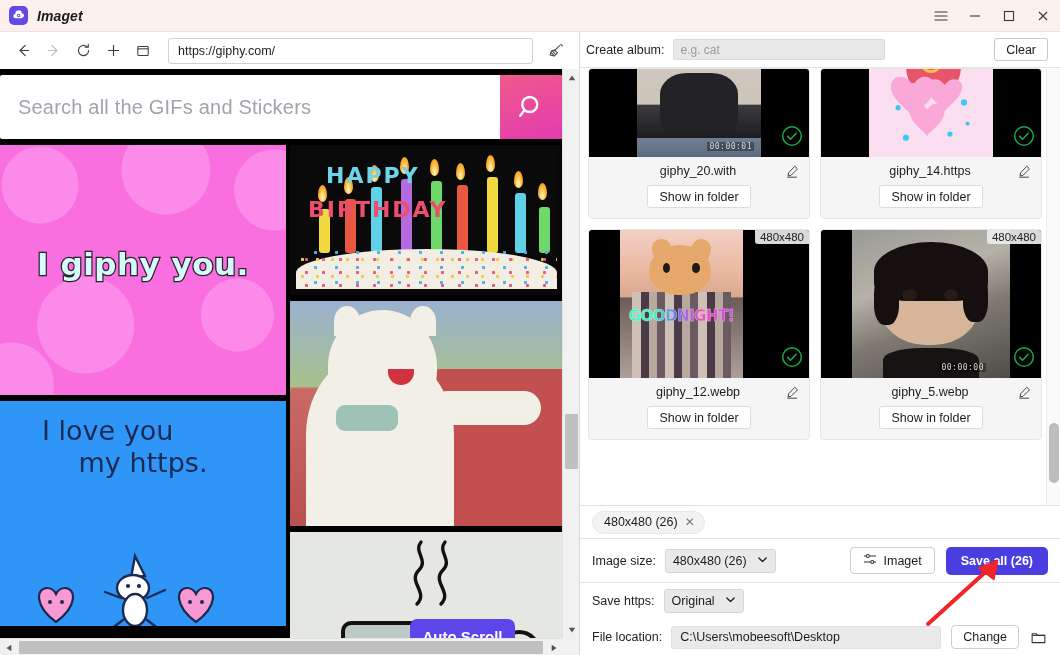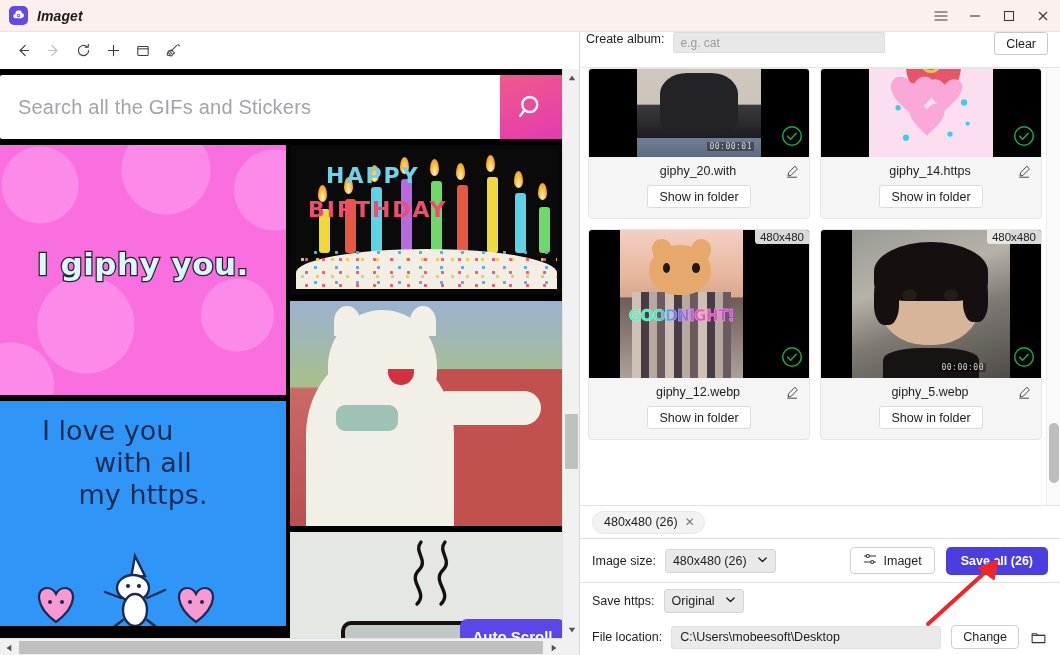--- a/index.html
+++ b/index.html
@@ -123,36 +123,36 @@
   .mug-body{position:absolute; left:48%; transform:translateX(-50%); bottom:-34px; width:160px;height:95px;background:#bcc9c4;border:4px solid #14110f;border-radius:10px 10px 26px 26px;}
   .mug-handle{position:absolute; left:calc(48% + 76px); bottom:8px; width:44px;height:44px;border:4px solid #14110f;border-radius:50%;background:transparent;}
 
   
   .pill {
     position: absolute; background: #5b46ea; color: #fff; font-weight: 700;
     display: flex; align-items: center; justify-content: center;
   }
   .pill-app { left: 196px; top: 574px; width: 168px; height: 39px; border-radius: 20px; font-size: 15px; padding-left:26px; }
   .pill-app .froggy { position:absolute; left: -8px; top: -4px; }
-  .pill-scroll { left: 460px; top: 550px; width: 105px; height: 35px; border-radius: 7px; font-size: 15px; }
+  .pill-scroll { left: 410px; top: 550px; width: 105px; height: 35px; border-radius: 7px; font-size: 15px; }
 
   
   .vsb { position:absolute; right:0; top:0; bottom:17px; width:17px; background:#f1f1f1; border-left:1px solid #e2e2e2;}
   .hsb { position:absolute; left:0; right:17px; bottom:0; height:17px; background:#f1f1f1; border-top:1px solid #e2e2e2;}
   .sb-arrow { position:absolute; display:flex; align-items:center; justify-content:center; color:#555; }
   .vsb .sb-arrow { width:17px; height:17px; left:0; }
   .hsb .sb-arrow { height:17px; width:17px; top:0; }
   .vsb-thumb { position:absolute; left:2px; width:13px; background:#c0c0c0; border-radius:1px;}
   .hsb-thumb { position:absolute; top:2px; height:13px; background:#c0c0c0; border-radius:1px;}
   .corner-box { position:absolute; right:0; bottom:0; width:17px; height:17px; background:#f1f1f1;}
 
   
   .right { flex: 1 1 auto; display: flex; flex-direction: column; background: #fff; min-width:0;}
   .album-bar {
-    height: 36px; flex: 0 0 36px; display: flex; align-items: flex-start; padding: 0 12px 0 6px;
+    height: 36px; flex: 0 0 36px; display: flex; align-items: center; padding: 0 12px 0 6px;
     border-bottom: 1px solid #e6e6e6; background:#fff;
   }
   .album-label { font-size: 12.5px; color: #222; }
   .album-input {
     width: 212px; height: 21px; margin-left: 8px; background: #e8e8e8; border: 1px solid #dcdcdc;
     border-radius: 2px; font-size: 12px; color: #9a9a9a; display: flex; align-items: center; padding: 0 7px;
   }
   .clear-btn {
     margin-left: auto; height: 23px; padding: 0 11px; border: 1px solid #c9c9c9; border-radius: 3px;
     background: #fff; font-size: 12.5px; color: #222; display: flex; align-items: center;
@@ -290,20 +290,23 @@
           <svg width="17" height="17" viewBox="0 0 20 20">
               <path d="M10 4v12M4 10h12" stroke="currentColor" stroke-width="1.35" stroke-linecap="round"></path>
             </svg>
         </div>
         <div class="nav-icon">
           <svg width="16" height="16" viewBox="0 0 20 20">
               <rect x="3.5" y="4.5" width="13" height="11" rx="1" fill="none" stroke="currentColor" stroke-width="1.3"></rect>
               <path d="M3.5 7.3h13" stroke="currentColor" stroke-width="1.3"></path>
             </svg>
         </div>
+        <div class="urlbar">
+          <span>https://giphy.com/</span>
+        </div>
         <div class="broom">
           <svg width="19" height="19" viewBox="0 0 24 24" fill="none" stroke="currentColor" stroke-width="1.3" stroke-linecap="round" stroke-linejoin="round">
             <path d="M17.5 4.2l2 2"></path>
               <path d="M16.2 5.6l-7 7"></path>
             <path d="M9.6 11.3l3.6 3.6-4.1 4.1-5.2-1.4 1.6-5z"></path>
             <path d="M5.2 14.6l3 3M7 13l3 3"></path>
           </svg>
         </div>
       </div>
 
@@ -323,21 +326,20 @@
           </div>
 
           <div class="grid">
 
             <div class="col col-a">
               <div class="tile t-pink">
                 <div class="txt">I giphy you.</div>
               </div>
               <div class="tile t-blue">
                 <div class="ln i1">I love you</div>
-                <div class="ln">with all</div>
                 <div class="ln">my https.</div>
                 <svg class="dogfig" width="100" height="82" viewBox="0 0 100 82">
                   <g fill="#fff" stroke="#1b2a52" stroke-width="2.4">
                     <path d="M40 8 L36 30 L50 28 Z"></path>
                     <ellipse cx="38" cy="40" rx="16" ry="13"></ellipse>
                     <ellipse cx="40" cy="62" rx="12" ry="16"></ellipse>
                     <path d="M28 72 L16 81" stroke-linecap="round"></path>
                     <path d="M52 72 L64 81" stroke-linecap="round"></path>
                     <path d="M26 50 L10 44" stroke-linecap="round"></path>
                     <path d="M52 50 L70 42" stroke-linecap="round"></path>

